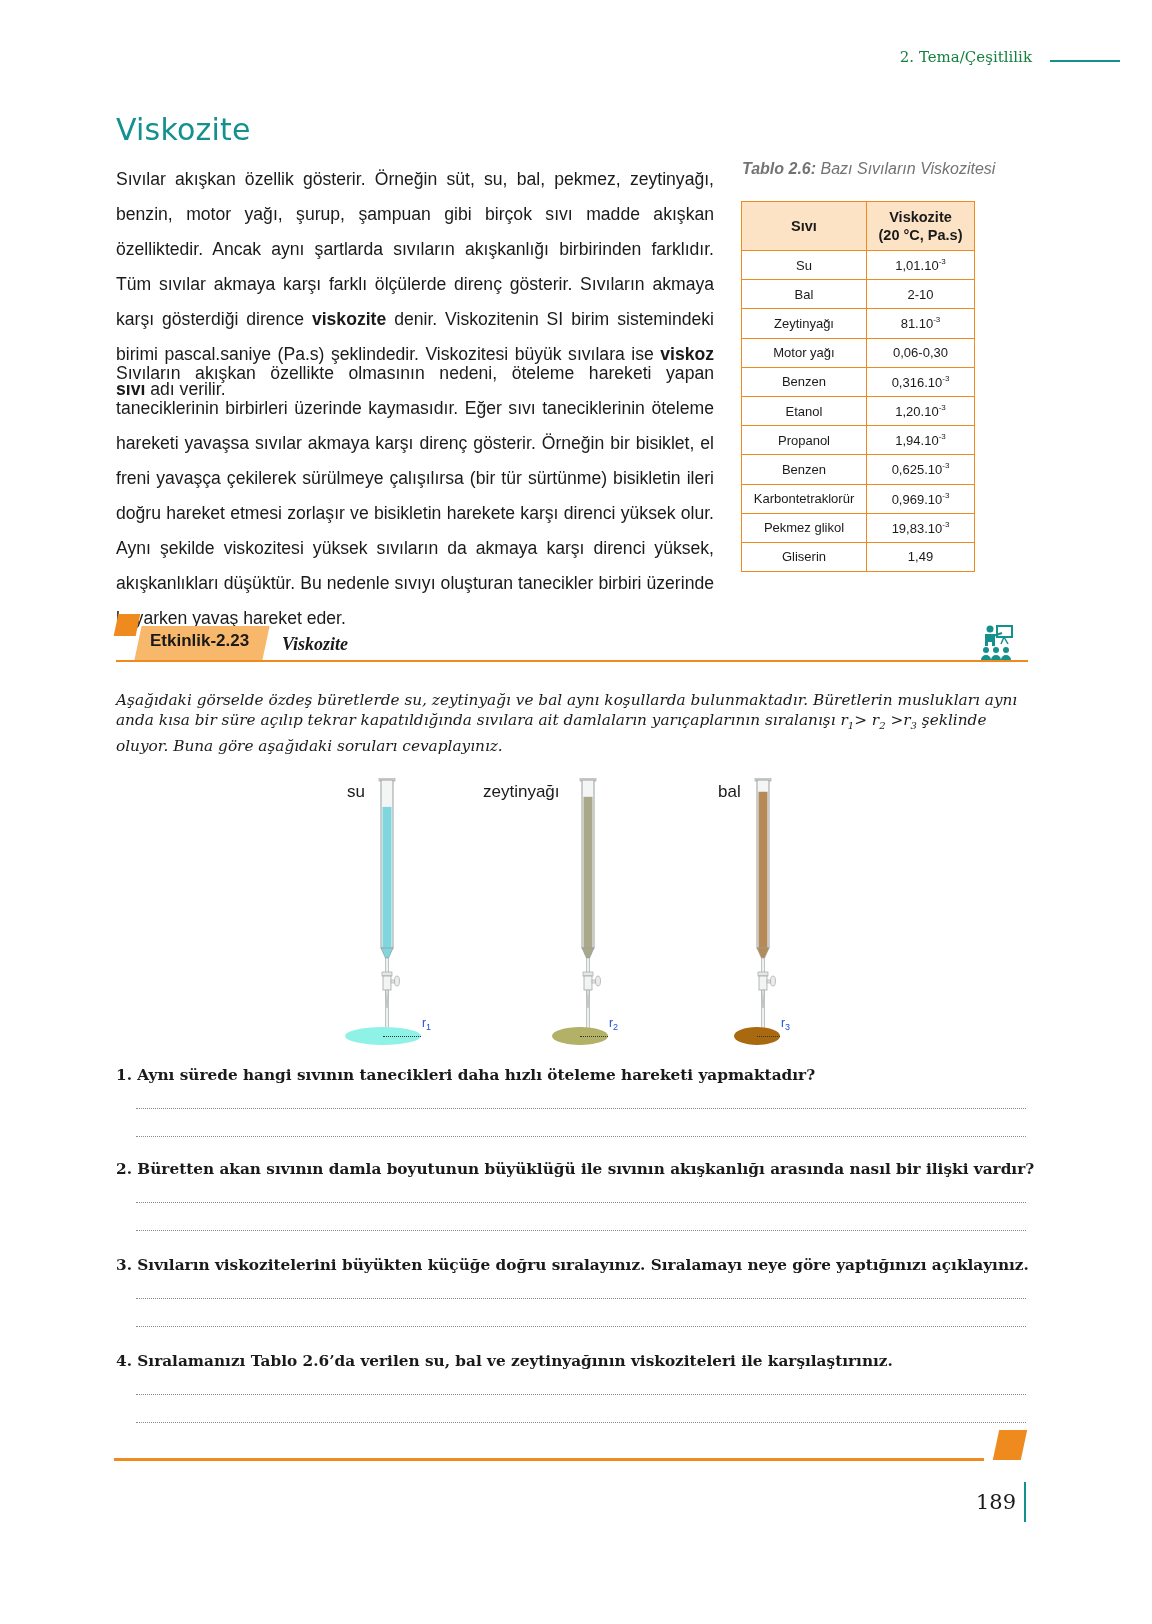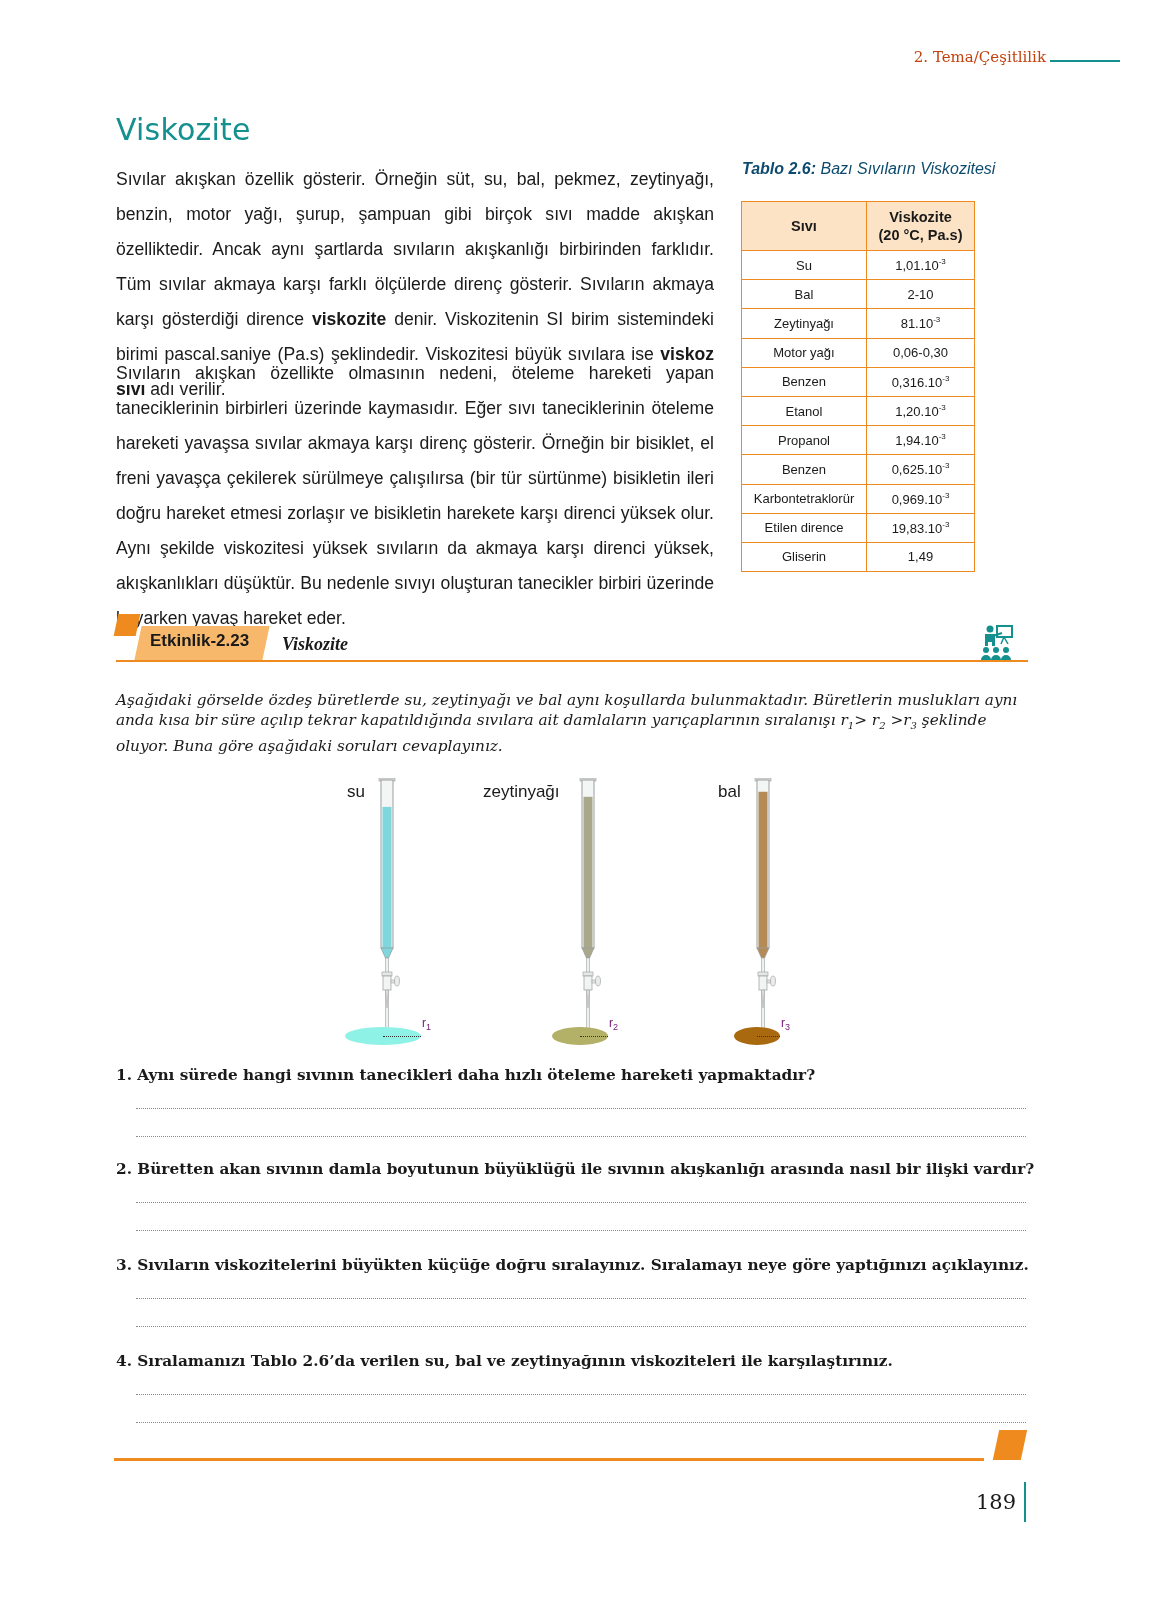--- a/index.html
+++ b/index.html
@@ -1,48 +1,48 @@
 <!DOCTYPE html>
 <html><head>
 <meta charset="utf-8">
 <style>
   html, body { margin:0; padding:0; background:#fff; }
   body { width:1152px; height:1624px; position:relative; overflow:hidden; color:#1a1a1a; }
   .abs { position:absolute; }
 
-  #running-head { right:120px; top:48px; font-family:"DejaVu Serif", serif; font-size:15px; color:#c2410c; display:flex; align-items:center; gap:4px; }
+  #running-head { right:120px; top:48px; font-family:"DejaVu Serif", serif; font-size:15px; color:#15803d; display:flex; align-items:center; gap:18px; }
   #running-head .rule { width:70px; height:2px; background:#14908f; margin-top:8px; }
   #running-head { right:32px; }
 
   #section-title { left:116px; top:112px; font-family:"DejaVu Sans", sans-serif; font-size:30px; color:#14908f; font-weight:normal; letter-spacing:0.2px; }
 
   .body-text { font-family:"Liberation Sans", sans-serif; font-size:17.6px; line-height:35px; text-align:justify; color:#1a1a1a; }
   #para1 { left:116px; top:162px; width:598px; }
   #para2 { left:116px; top:356px; width:598px; }
 
-  #table-caption { left:742px; top:160px; font-family:"Liberation Sans", sans-serif; font-size:16px; font-style:italic; color:#0c4a6e; }
+  #table-caption { left:742px; top:160px; font-family:"Liberation Sans", sans-serif; font-size:16px; font-style:italic; color:#737373; }
   #table-caption b { font-weight:bold; }
   #visc-table { left:741px; top:201px; width:234px; border-collapse:collapse; font-family:"Liberation Sans", sans-serif; font-size:13px; }
   #visc-table th, #visc-table td { border:1.5px solid #ee8a1e; text-align:center; padding:0; height:28.2px; color:#1a1a1a; }
   #visc-table th { background:#fce3c5; font-weight:bold; font-size:14.5px; height:48px; line-height:18px; }
   #visc-table td:first-child { width:124px; }
   #visc-table sup { font-size:8px; vertical-align:6px; }
 
   #etk-sq { left:116px; top:614px; width:22px; height:22px; background:#ee8a1e; transform:skewX(-12deg); }
   #etk-label-bg { left:138px; top:626px; width:128px; height:34px; background:#f8b86b; transform:skewX(-12deg); }
   #etk-label { left:150px; top:631px; font-family:"Liberation Sans", sans-serif; font-weight:bold; font-size:17px; color:#1a1a1a; }
   #etk-title { left:282px; top:634px; font-family:"Liberation Serif", serif; font-style:italic; font-weight:bold; font-size:18px; color:#1a1a1a; }
   #etk-rule { left:116px; top:660px; width:912px; height:2px; background:#ee8a1e; }
   #teacher-icon { left:980px; top:624px; width:34px; height:36px; }
 
   #intro { left:116px; top:690px; width:914px; font-family:"DejaVu Serif", serif; font-style:italic; font-size:15.3px; line-height:20px; color:#1a1a1a; }
   #intro sub { font-size:10px; }
 
   .bur-label { font-family:"Liberation Sans", sans-serif; font-size:17px; color:#1a1a1a; }
-  .r-label { font-family:"Liberation Sans", sans-serif; font-size:12px; color:#701a75; }
+  .r-label { font-family:"Liberation Sans", sans-serif; font-size:12px; color:#1d4ed8; }
   .r-label sub { font-size:9px; }
 
   .question { left:116px; font-family:"DejaVu Serif", serif; font-weight:bold; font-size:15.3px; color:#1a1a1a; }
   .dotline { left:136px; width:890px; height:0; border-top:1.5px dotted #8a8a8a; }
 
   #bottom-rule { left:114px; top:1458px; width:870px; height:3px; background:#ee8a1e; }
   #bottom-tab { left:996px; top:1430px; width:28px; height:30px; background:#ee8a1e; transform:skewX(-12deg); }
   #page-number { left:976px; top:1490px; font-family:"DejaVu Serif", serif; font-size:21px; color:#1a1a1a; }
   #page-rule { left:1024px; top:1482px; width:2px; height:40px; background:#14908f; }
 </style>
@@ -105,21 +105,21 @@
       </tr>
       <tr>
         <td>Benzen</td>
         <td><span>0,625.10</span><sup>-3</sup></td>
       </tr>
       <tr>
         <td>Karbontetraklorür</td>
         <td><span>0,969.10</span><sup>-3</sup></td>
       </tr>
       <tr>
-        <td>Etilen dirence</td>
+        <td>Pekmez glikol</td>
         <td><span>19,83.10</span><sup>-3</sup></td>
       </tr>
       <tr>
         <td>Gliserin</td>
         <td><span>1,49</span></td>
       </tr>
     </tbody>
 </table>
 
 <div id="etk-sq" class="abs"></div>

